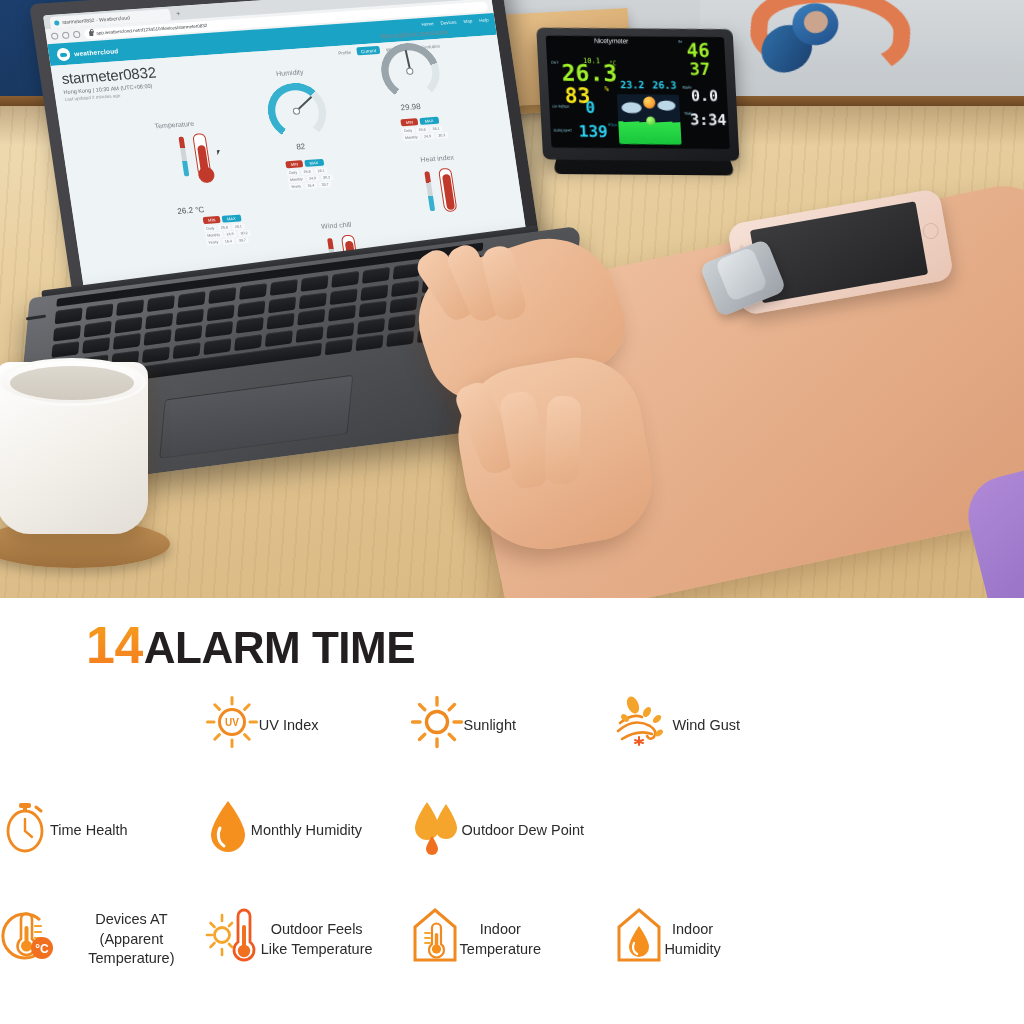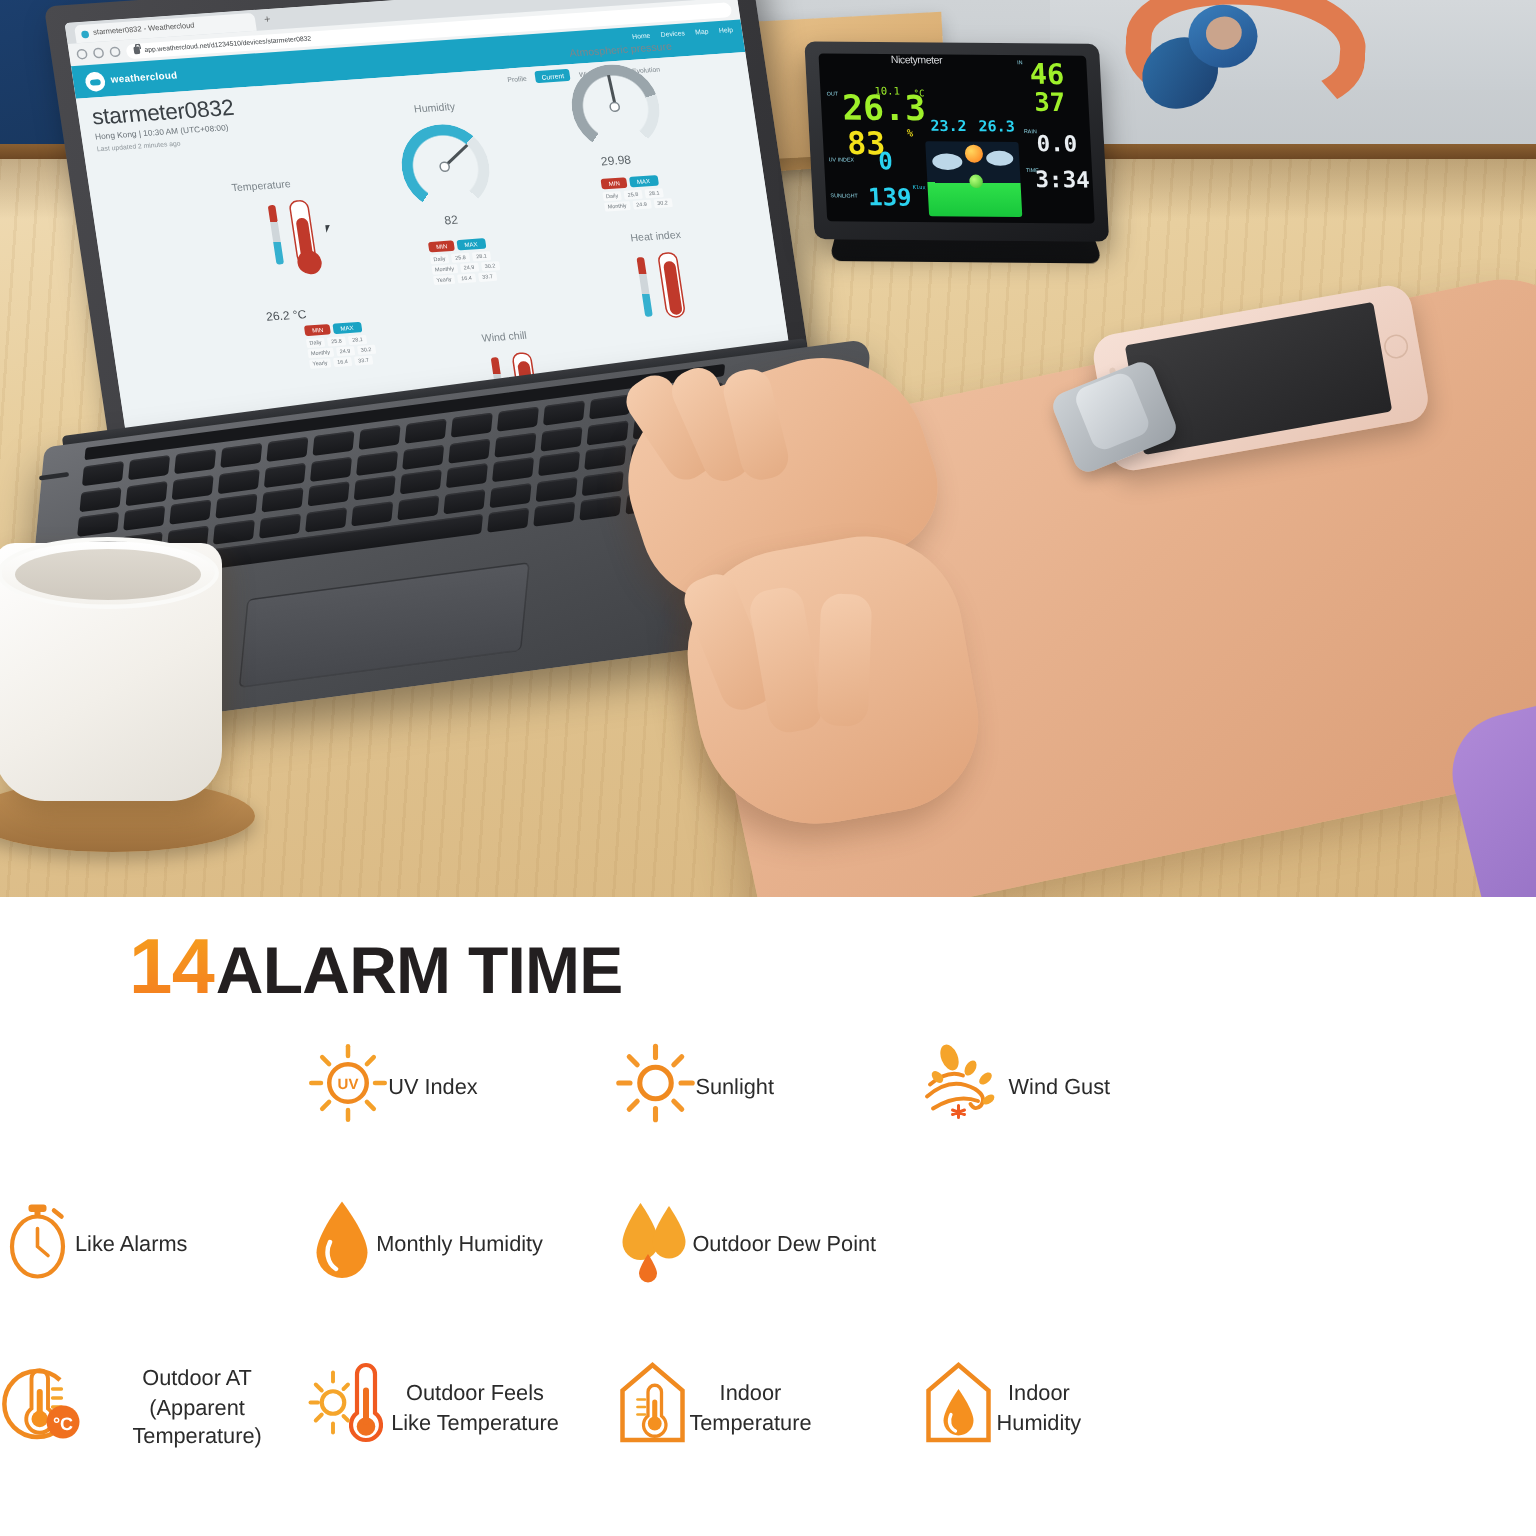--- a/index.html
+++ b/index.html
@@ -692,21 +692,21 @@
         <div class="cell">
           <div class="ico">
             <svg width="50" height="56" viewBox="0 0 50 56">
               <ellipse cx="25" cy="32" rx="17" ry="20" fill="none" stroke="#f08a20" stroke-width="2.8"></ellipse>
               <rect x="19" y="4" width="12" height="5" rx="2" fill="#f08a20"></rect>
               <rect x="23" y="8" width="4" height="5" fill="#f08a20"></rect>
               <path d="M36 8 l5 4" stroke="#f08a20" stroke-width="3" stroke-linecap="round"></path>
               <path d="M25 20 V32 L32 38" fill="none" stroke="#f08a20" stroke-width="2.4" stroke-linecap="round"></path>
             </svg>
           </div>
-          <div class="cap">Like Alarms</div>
+          <div class="cap">Time Health</div>
         </div>
 
 
         <div class="cell">
           <div class="ico">
             <svg width="46" height="58" viewBox="0 0 46 58">
               <path d="M23 3 C23 3 40 25 40 37 A17 17 0 0 1 6 37 C6 25 23 3 23 3 Z" fill="#f5901f"></path>
               <path d="M15 30 C12 36 13 44 19 48" fill="none" stroke="#fff" stroke-width="3" stroke-linecap="round"></path>
             </svg>
           </div>
@@ -736,21 +736,21 @@
               <rect x="24.5" y="18" width="4" height="21" rx="2" fill="#f5901f"></rect>
               <g stroke="#f5a52b" stroke-width="2.2" stroke-linecap="round">
                 <line x1="35" y1="18" x2="41" y2="18"></line>
                   <line x1="35" y1="24" x2="41" y2="24"></line>
                   <line x1="35" y1="30" x2="41" y2="30"></line>
               </g>
               <circle cx="42" cy="40" r="11" fill="#f0701f"></circle>
               <text x="42" y="45" font-size="12" font-family="Liberation Sans, sans-serif" font-weight="bold" fill="#fff" text-anchor="middle">°C</text>
             </svg>
           </div>
-          <div class="cap">Outdoor AT
+          <div class="cap">Devices AT
 (Apparent Temperature)</div>
         </div>
 
         <div class="cell">
           <div class="ico">
             <svg width="56" height="58" viewBox="0 0 56 58">
               <path d="M33 9 a6 6 0 0 1 12 0 v26 a10 10 0 1 1 -12 0 Z" fill="none" stroke="#f05a20" stroke-width="2.8"></path>
               <circle cx="39" cy="44" r="6.2" fill="#f0701f"></circle>
               <rect x="37" y="18" width="4" height="25" rx="2" fill="#f0701f"></rect>
               <circle cx="17" cy="28" r="7.5" fill="none" stroke="#f5a52b" stroke-width="2.8"></circle>

